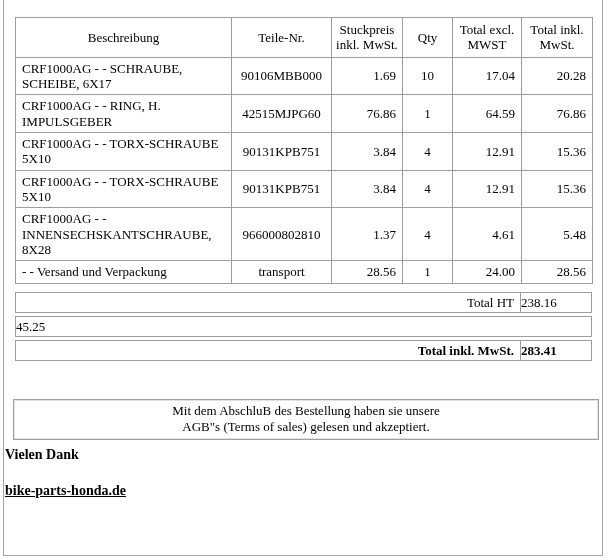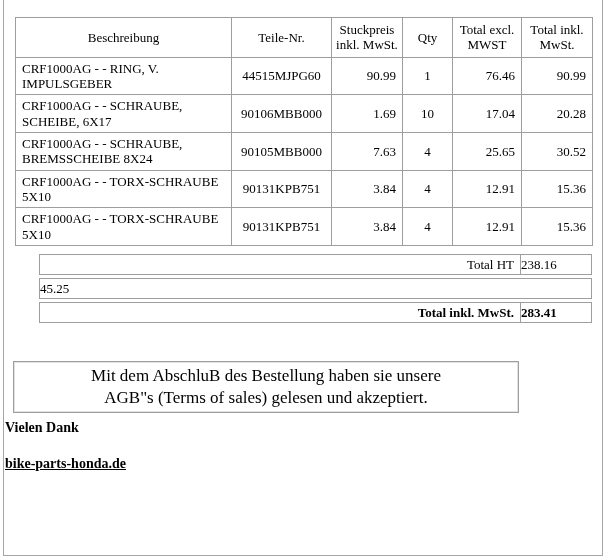--- a/index.html
+++ b/index.html
@@ -48,21 +48,20 @@
   td.num  { text-align: right; padding: 3px 6px 3px 2px; }
   td.qty  { text-align: center; padding: 3px 2px; }
 
   .totals { margin: 3px 0 0 11px; width: 577px; font-size: 13px; }
   .totals-row {
     display: flex;
     border: 1px solid #9e9e9e;
     margin-top: 3px;
     height: 21px;
     align-items: center;
-    margin-left: 24px;
   }
   .totals-row:first-child { margin-top: 0; }
   .totals-label {
     flex: 1;
     text-align: right;
     padding-right: 6px;
     border-right: 1px solid #9e9e9e;
     height: 100%;
     line-height: 19px;
   }
@@ -70,25 +69,25 @@
     width: 70px;
     text-align: left;
     padding-right: 6px;
     line-height: 19px;
   }
   .totals-row.bold .totals-label,
   .totals-row.bold .totals-value { font-weight: bold; }
 
   .terms-box {
     margin: 38px 0 0 9px;
-    width: 506px;
+    width: 586px;
     border: 1px solid #9e9e9e;
     box-shadow: inset 0 0 0 1px #e2e2e2;
     text-align: center;
-    font-size: 17px;
+    font-size: 13px;
     line-height: 1.3;
     padding: 3px 2px;
   }
   .thanks {
     margin: 7px 0 0 1px;
     font-size: 14px;
     font-weight: bold;
   }
   .site {
     margin: 20px 0 0 1px;
@@ -117,67 +116,75 @@
       <tr>
         <th>Beschreibung</th>
         <th>Teile-Nr.</th>
         <th>Stuckpreis inkl. MwSt.</th>
         <th>Qty</th>
         <th>Total excl. MWST</th>
         <th>Total inkl. MwSt.</th>
       </tr>
     </thead>
     <tbody id="items-body">
-    <tr>
-      <td class="desc">CRF1000AG - - RING, V. IMPULSGEBER</td>
-      <td class="part">44515MJPG60</td>
-      <td class="num">90.99</td>
-      <td class="qty">1</td>
-      <td class="num">76.46</td>
-      <td class="num">90.99</td>
-    </tr>
 
     <tr>
       <td class="desc">CRF1000AG - - SCHRAUBE, SCHEIBE, 6X17</td>
       <td class="part">90106MBB000</td>
       <td class="num">1.69</td>
       <td class="qty">10</td>
       <td class="num">17.04</td>
       <td class="num">20.28</td>
     </tr>
 
-
-    <tr>
-      <td class="desc">CRF1000AG - - SCHRAUBE, BREMSSCHEIBE 8X24</td>
-      <td class="part">90105MBB000</td>
-      <td class="num">7.63</td>
-      <td class="qty">4</td>
-      <td class="num">25.65</td>
-      <td class="num">30.52</td>
-    </tr>
+    <tr>
+      <td class="desc">CRF1000AG - - RING, H. IMPULSGEBER</td>
+      <td class="part">42515MJPG60</td>
+      <td class="num">76.86</td>
+      <td class="qty">1</td>
+      <td class="num">64.59</td>
+      <td class="num">76.86</td>
+    </tr>
+
 
     <tr>
       <td class="desc">CRF1000AG - - TORX-SCHRAUBE 5X10</td>
       <td class="part">90131KPB751</td>
       <td class="num">3.84</td>
       <td class="qty">4</td>
       <td class="num">12.91</td>
       <td class="num">15.36</td>
     </tr>
 
     <tr>
       <td class="desc">CRF1000AG - - TORX-SCHRAUBE 5X10</td>
       <td class="part">90131KPB751</td>
       <td class="num">3.84</td>
       <td class="qty">4</td>
       <td class="num">12.91</td>
       <td class="num">15.36</td>
     </tr>
 
-
+    <tr>
+      <td class="desc">CRF1000AG - - INNENSECHSKANTSCHRAUBE, 8X28</td>
+      <td class="part">966000802810</td>
+      <td class="num">1.37</td>
+      <td class="qty">4</td>
+      <td class="num">4.61</td>
+      <td class="num">5.48</td>
+    </tr>
+
+    <tr>
+      <td class="desc">- - Versand und Verpackung</td>
+      <td class="part">transport</td>
+      <td class="num">28.56</td>
+      <td class="qty">1</td>
+      <td class="num">24.00</td>
+      <td class="num">28.56</td>
+    </tr>
   </tbody>
   </table>
 
   <div class="totals" id="totals">
     <div class="totals-row">
       <div class="totals-label">Total HT</div>
       <div class="totals-value">238.16</div>
     </div>
 
     <div class="totals-row">

